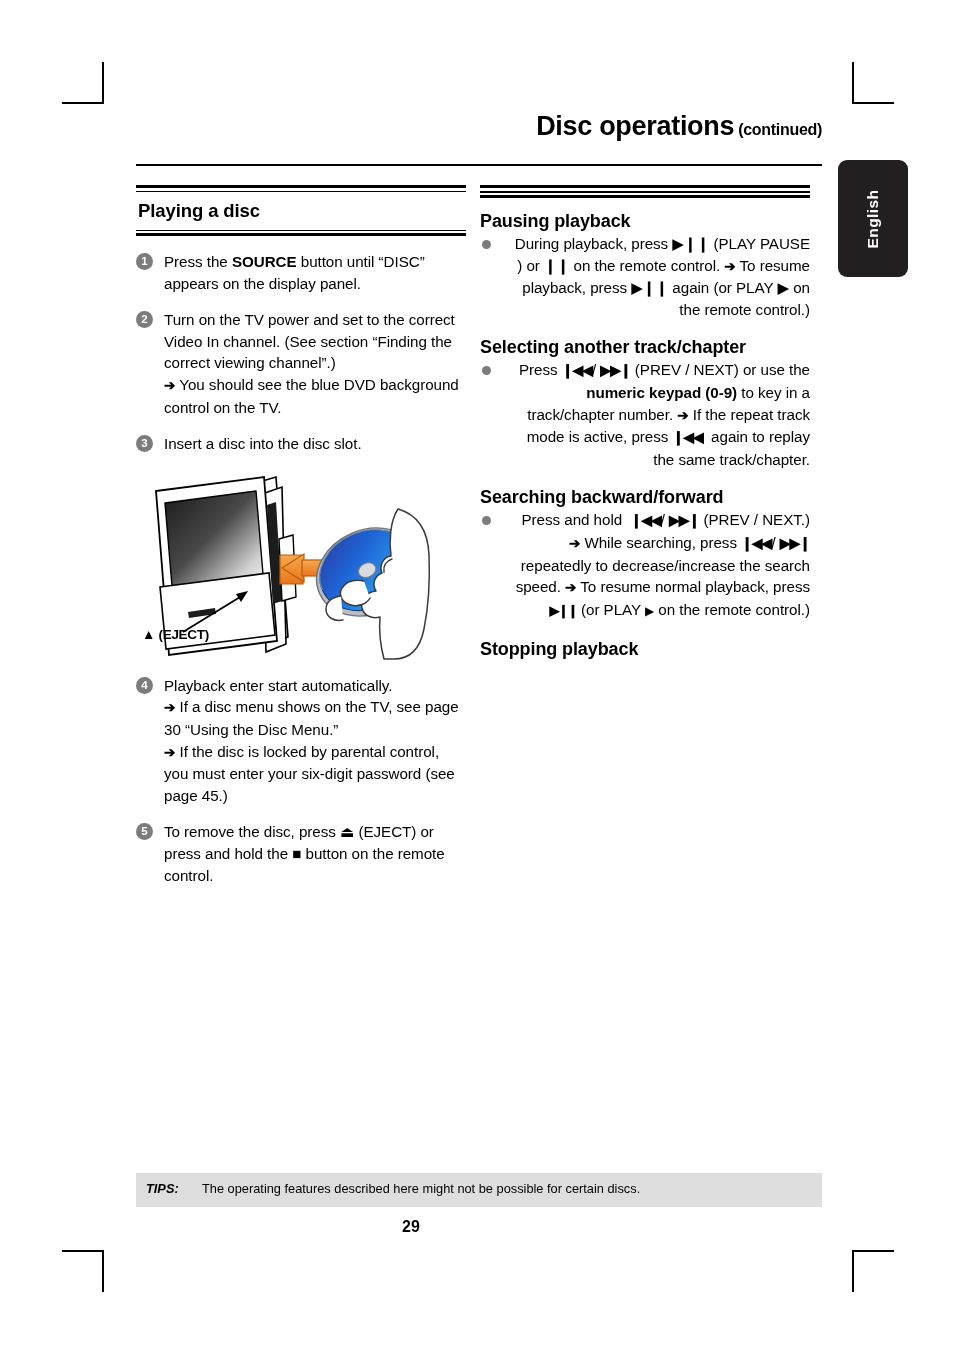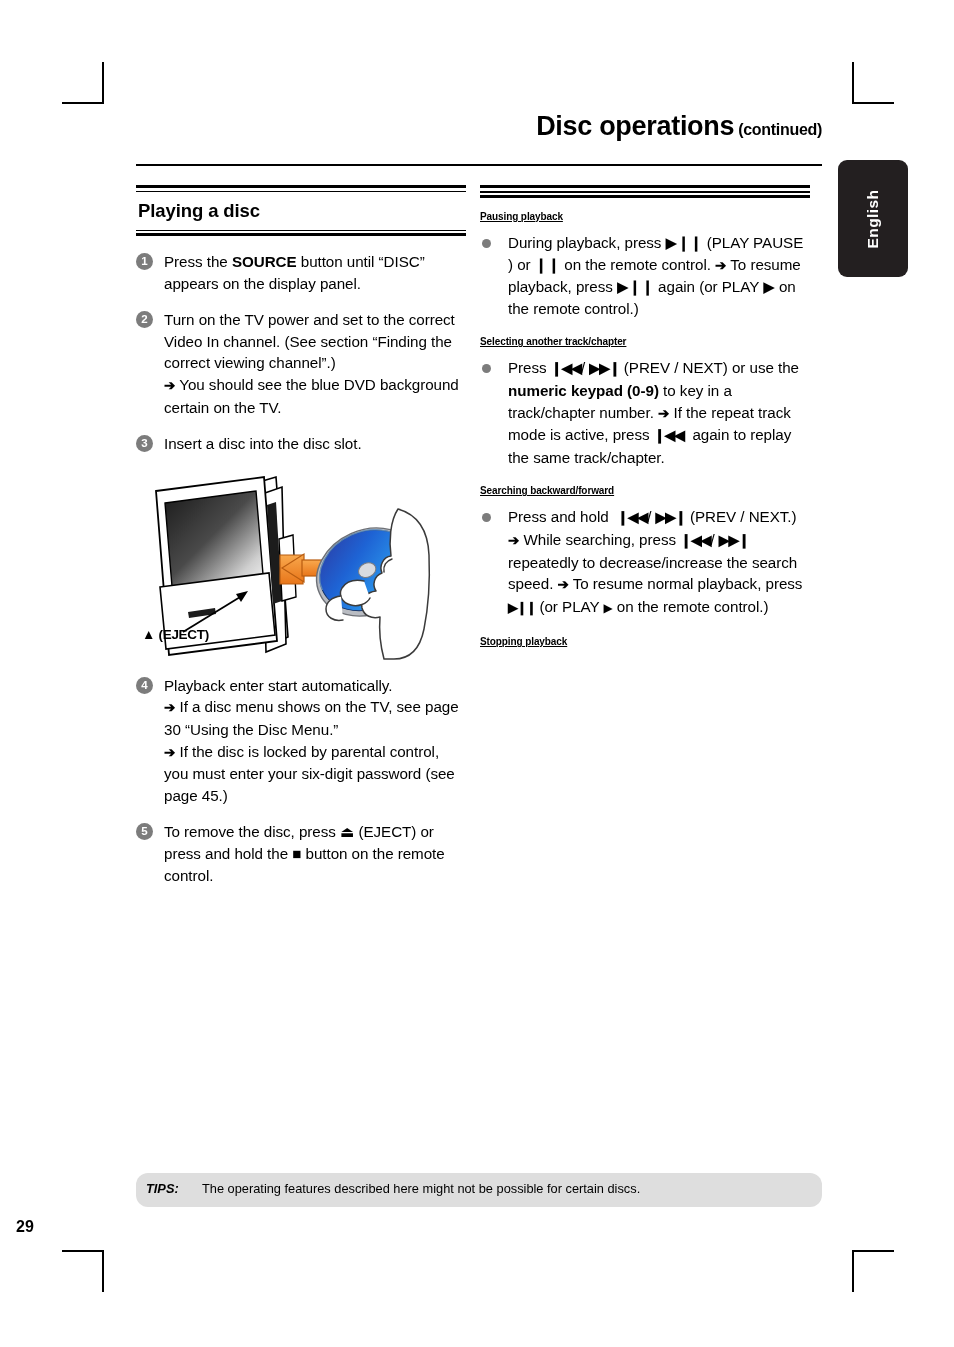--- a/index.html
+++ b/index.html
@@ -118,35 +118,35 @@
     font-weight:bold;
     line-height:17px;
     text-align:center;
   }
   .step .sub{ display:block; }
   .arw{font-weight:bold;font-size:13.5px;letter-spacing:0;}
   .b{font-weight:bold;}
 
   
   .subhead{
-    font-size:10px;
+    font-size:18px;
     font-weight:bold;
     margin-top:17px;
     margin-bottom:0px;
     letter-spacing:-0.1px;
-    text-decoration:underline;
   }
   .subhead.first{margin-top:13px;}
   .bullet{
     position:relative;
     padding-left:28px;
-    margin-top:10px;
+    margin-top:1px;
     font-size:15.2px;
     line-height:21.6px;
     letter-spacing:-0.05px;
+    text-align:right;
   }
   .bullet .dot{
     position:absolute;
     left:2px; top:7px;
     width:9px;height:9px;
     border-radius:50%;
     background:#7c7c7c;
   }
   .gl{font-size:14px;letter-spacing:-1px;font-weight:bold;}
   .gl2{font-size:13px;letter-spacing:-1.5px;font-weight:bold;}
@@ -162,38 +162,36 @@
 
   
   .tips{
     position:absolute;
     left:136px; top:1173px;
     width:686px;
     background:#dedede;
     padding:7px 0 9px 0;
     font-size:12.8px;
     line-height:17.5px;
-    border-radius:12px;
   }
   .tips .row{display:flex;padding-left:10px;}
   .tips .lbl{
     font-weight:bold;
     font-style:italic;
     width:56px;
     flex:none;
   }
   .pageno{
     position:absolute;
     left:0;right:0;
     top:1218px;
-    text-align:left;
+    text-align:center;
     padding-right:132px;
     font-size:16px;
     font-weight:bold;
-    margin-left:16px;
   }
 </style>
 </head>
 <body>
 
 <div class="crop" style="left:62px;top:62px;width:50px;height:50px;">
   <i class="h" style="left:0;top:40px;width:42px;"></i>
   <i class="v" style="left:40px;top:0;width:2px;height:42px;"></i>
 </div>
 <div class="crop" style="left:842px;top:62px;width:50px;height:50px;">
@@ -233,21 +231,21 @@
       </div>
 
       <div class="step">
         <span class="num">1</span>
         <span><span>Press the </span><span class="b">SOURCE</span><span> button until “DISC” appears on the display panel.</span></span>
       </div>
 
       <div class="step">
         <span class="num">2</span>
         <span>Turn on the TV power and set to the correct Video In channel.  (See section “Finding the correct viewing channel”.)</span>
-        <span class="sub"><span class="arw">➔</span> <span>You should see the blue DVD background certain on the TV.</span></span>
+        <span class="sub"><span class="arw">➔</span> <span>You should see the blue DVD background control on the TV.</span></span>
       </div>
 
       <div class="step">
         <span class="num">3</span>
         <span>Insert a disc into the disc slot.</span>
       </div>
 
       <div class="figure">
         <svg width="330" height="200" viewBox="0 0 330 200">
           <defs>

